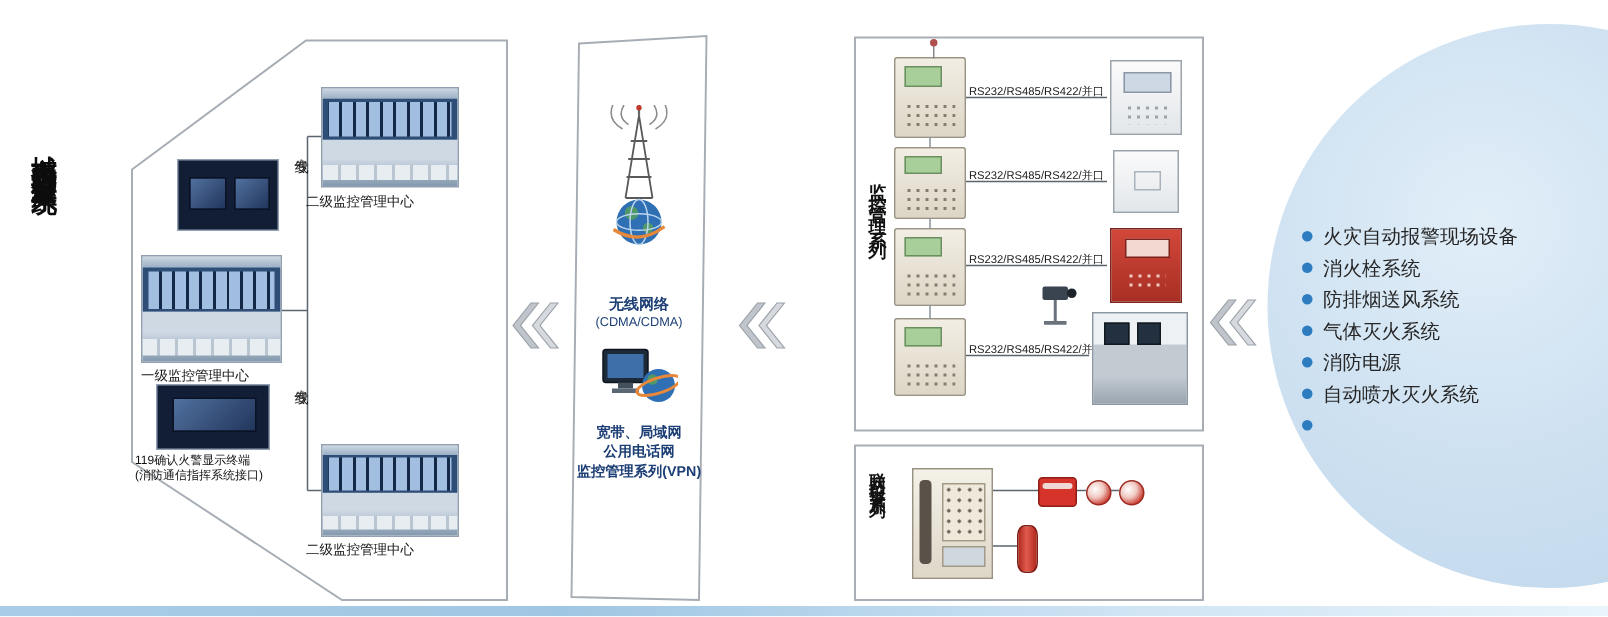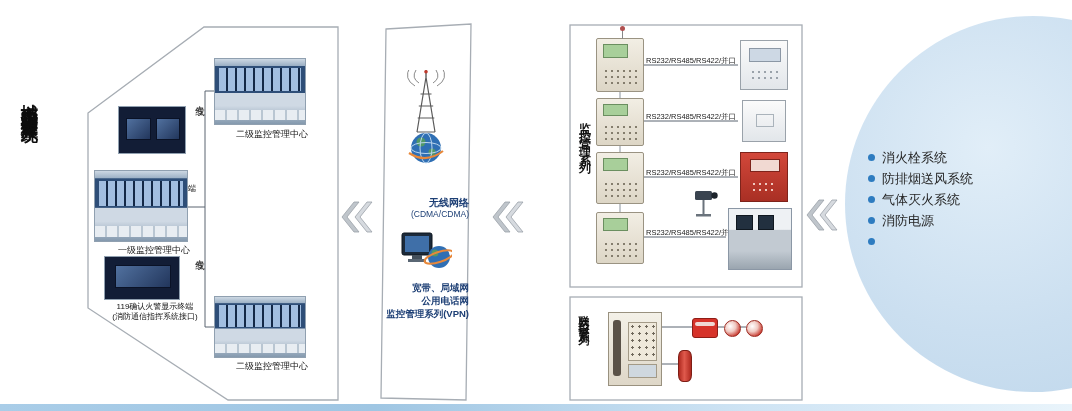--- a/index.html
+++ b/index.html
@@ -27,27 +27,27 @@
   
   .photo{position:absolute;border:1px solid #90a0b0;box-sizing:border-box;overflow:hidden;z-index:2;}
   .room{background:linear-gradient(180deg,#cdd8e3 0%,#9db1c6 10%,#2e4e78 11%,#2e4e78 52%,#cfd9e4 53%,#cfd9e4 72%,#8499ae 100%);}
   .room::before{content:"";position:absolute;left:4%;top:14%;width:92%;height:36%;
     background:repeating-linear-gradient(90deg,rgba(168,196,230,.95) 0 7px,rgba(18,38,68,.95) 7px 9px);}
   .room::after{content:"";position:absolute;left:0;bottom:6%;width:100%;height:16%;
     background:repeating-linear-gradient(90deg,#e8edf2 0 10px,#b9c6d2 10px 12px);}
   .darkph{background:#121d36;}
   .scr{position:absolute;background:linear-gradient(135deg,#51719f,#22365c);border:1px solid #0a1226;}
 
-  .caption{position:absolute;z-index:2;font-size:9px;line-height:10.5px;text-align:center;color:#111;padding-left:12px;}
+  .caption{position:absolute;z-index:2;font-size:9px;line-height:10.5px;color:#111;}
   .caption.small{font-size:8px;line-height:9.5px;}
 
   .dedicated{position:absolute;z-index:2;font-size:9.5px;color:#222;letter-spacing:1px;}
 
   
-  .netlabel{position:absolute;z-index:2;left:383px;width:86px;text-align:right;color:#1d3f75;}
+  .netlabel{position:absolute;z-index:2;left:383px;width:86px;text-align:center;color:#1d3f75;}
   #wireless-title{top:196px;font-size:10px;font-weight:bold;}
   #wireless-sub{top:209px;font-size:8.5px;}
   #wired1{top:282px;font-size:9.5px;font-weight:bold;}
   #wired2{top:295px;font-size:9.5px;font-weight:bold;}
   #wired3{top:308px;font-size:9.5px;font-weight:bold;}
 
   
   #monitor-side-label{position:absolute;z-index:2;left:576px;top:112px;font-size:12px;font-weight:bold;letter-spacing:8px;color:#111;}
   #alarm-side-label{position:absolute;z-index:2;left:576px;top:306px;font-size:11px;font-weight:bold;letter-spacing:4px;color:#111;}
 
@@ -253,33 +253,41 @@
   <div class="phone" style="left:692px;top:318px;width:24px;height:18px;">
     <span class="hs"></span>
   </div>
   <div class="sounder" style="left:724px;top:320px;width:15px;height:15px;"></div>
   <div class="sounder" style="left:746px;top:320px;width:15px;height:15px;"></div>
   <div class="cylinder" style="left:678px;top:350px;width:12px;height:30px;"></div>
 
   <div id="feature-list">
     <div class="feature-item">
       <span class="dot"></span>
+      <span>火灾自动报警现场设备</span>
+    </div>
+    <div class="feature-item">
+      <span class="dot"></span>
       <span>消火栓系统</span>
     </div>
     <div class="feature-item">
       <span class="dot"></span>
       <span>防排烟送风系统</span>
     </div>
     <div class="feature-item">
       <span class="dot"></span>
       <span>气体灭火系统</span>
     </div>
     <div class="feature-item">
       <span class="dot"></span>
       <span>消防电源</span>
+    </div>
+    <div class="feature-item">
+      <span class="dot"></span>
+      <span>自动喷水灭火系统</span>
     </div>
     <div class="feature-item">
       <span class="dot"></span>
     </div>
   </div>
 
   <div id="bottom-bar"></div>
 </div>
 
 </body></html>

